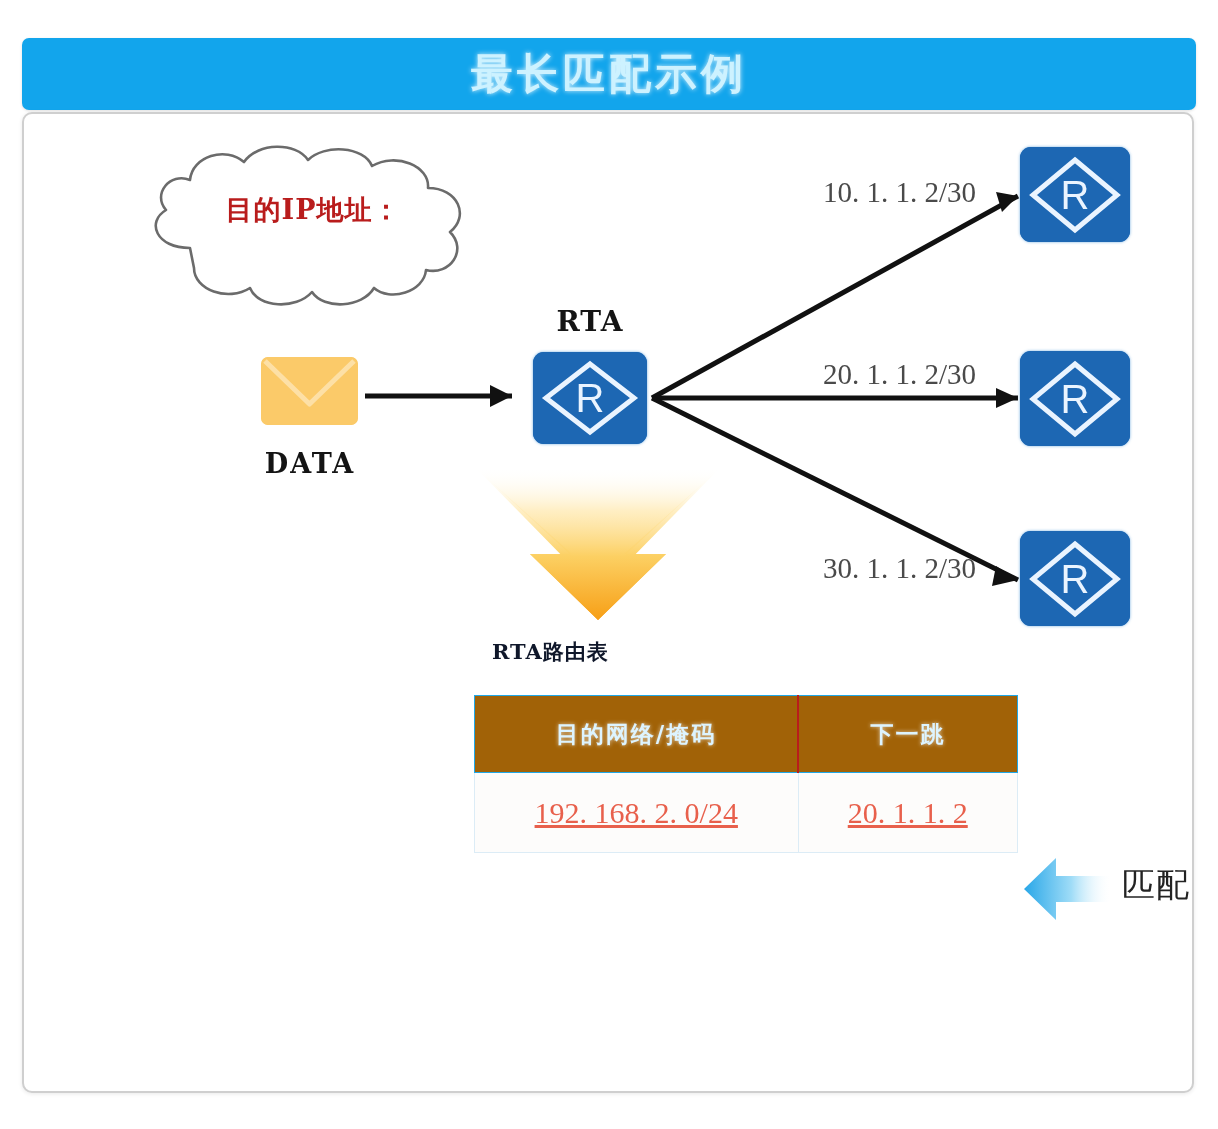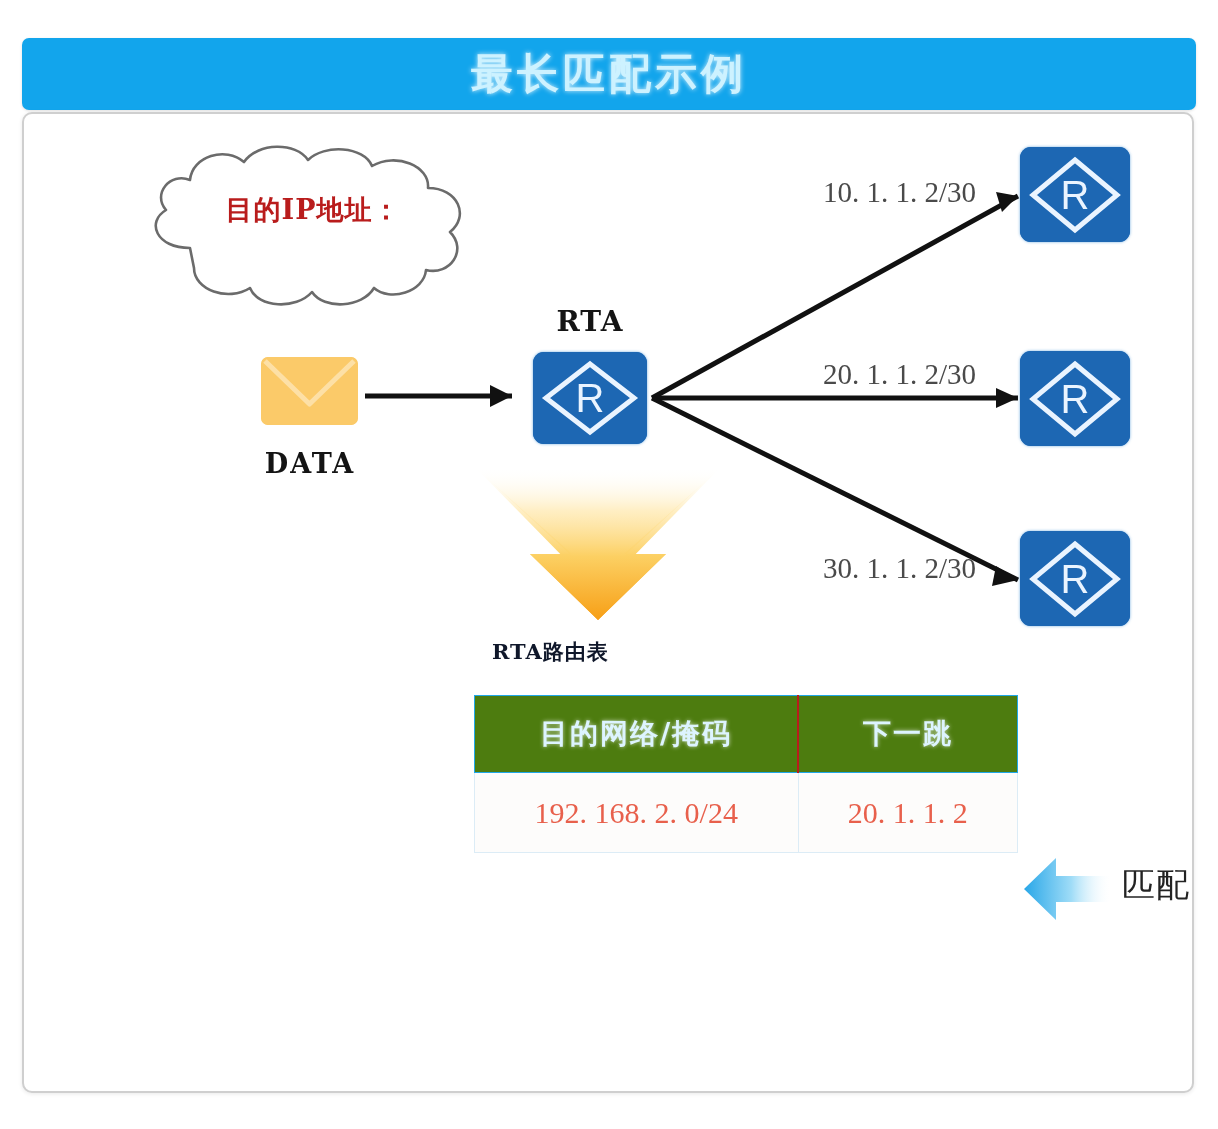--- a/index.html
+++ b/index.html
@@ -161,42 +161,43 @@
     top: 695px;
     width: 536px;
     border-collapse: collapse;
     table-layout: fixed;
   }
   #routing-table th, #routing-table td {
     text-align: center;
     font-family: "Liberation Serif", "DejaVu Serif", serif;
   }
   #routing-table th {
-    background: #4d7c0f;
+    background: #a16207;
     color: #ddf4ff;
     font-family: "DejaVu Sans", "Liberation Sans", sans-serif;
-    font-size: 28px;
+    font-size: 23px;
     font-weight: 700;
     height: 74px;
     letter-spacing: 2px;
     text-shadow: 0 0 4px rgba(255,255,255,0.7);
     border: 1px solid #20a8e8;
     margin-left: 12px;
   }
   #routing-table th.col-sep { border-left: 2px solid #b91c1c; }
   #routing-table td {
     height: 77px;
     font-size: 30px;
     color: #1c1c1c;
     border: 1px solid #dcecf6;
     background: #ffffff;
   }
   #routing-table tr.highlight td {
     color: #e8604c;
     background: #fdfcfb;
+    text-decoration: underline;
   }
   .col-net { width: 320px; }
   .col-hop { width: 216px; }
 
   
   #match-arrow {
     left: 1022px;
     top: 856px;
     width: 88px;
     height: 66px;

